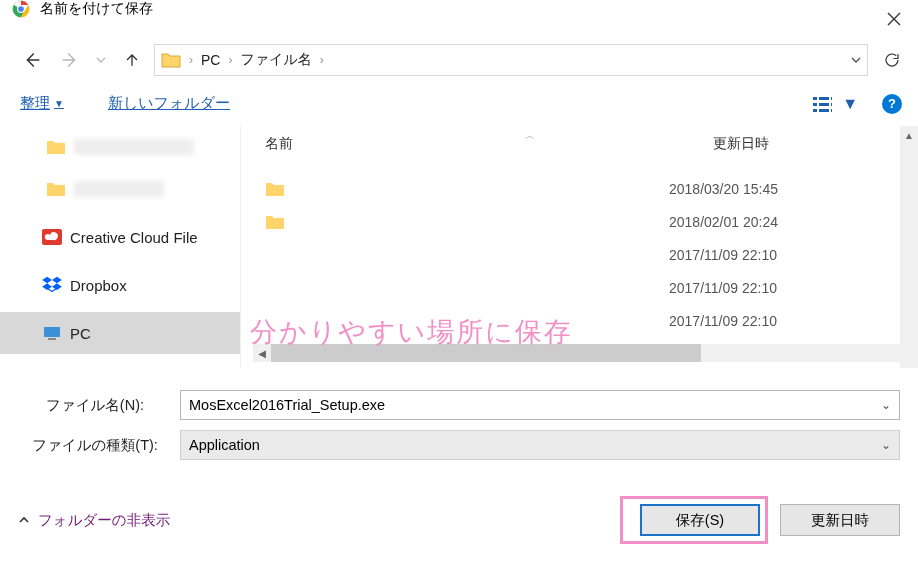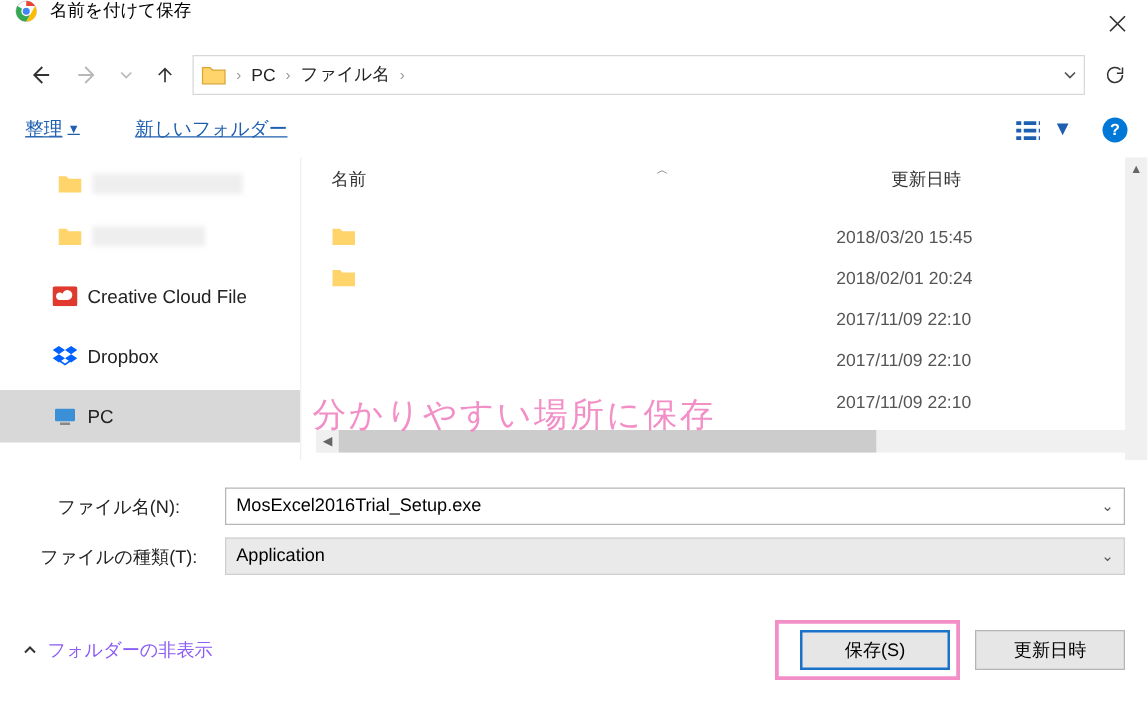--- a/index.html
+++ b/index.html
@@ -62,21 +62,21 @@
 .annotation { position: absolute; left: 250px; top: 298px; font-size: 27px; color: #f28fc7; font-weight: 500; letter-spacing: 2px; pointer-events: none; margin-top: 16px; }
 
 .fieldsarea { padding: 22px 18px 6px 18px; }
 .fieldrow { display: flex; align-items: center; margin-bottom: 10px; }
 .fieldrow .lbl { width: 162px; text-align: center; font-size: 14.5px; color: #222; padding-right: 8px; }
 .fieldrow .ctl { flex: 1; height: 30px; border: 1px solid #b5b5b5; display: flex; align-items: center; padding: 0 8px; font-size: 14.5px; position: relative; background: #fff; }
 .fieldrow .ctl.grey { background: #eaeaea; border: 1px solid #cfcfcf; }
 .fieldrow .ctl .dd { position: absolute; right: 8px; color: #555; font-size: 12px; }
 
 .footer { display: flex; align-items: center; padding: 20px 18px 0 18px; }
-.hidefolders { display: flex; align-items: center; gap: 8px; font-size: 14.5px; color: #8b5cf6; }
+.hidefolders { display: flex; align-items: center; gap: 8px; font-size: 14.5px; color: #701a75; }
 .footer .gap { flex: 1; }
 .btn { height: 32px; min-width: 120px; border: 1px solid #b5b5b5; background: #e6e6e6; font-size: 14.5px; display: flex; align-items: center; justify-content: center; margin-left: 12px; }
 .btn.primary { border: 2px solid #1a72c9; background: #e6e6e6; }
 .highlight-box { border: 3px solid #f28fc7; padding: 5px; display: flex; }
 
 svg { display: block; }
 </style>
 </head>
 <body>
 

